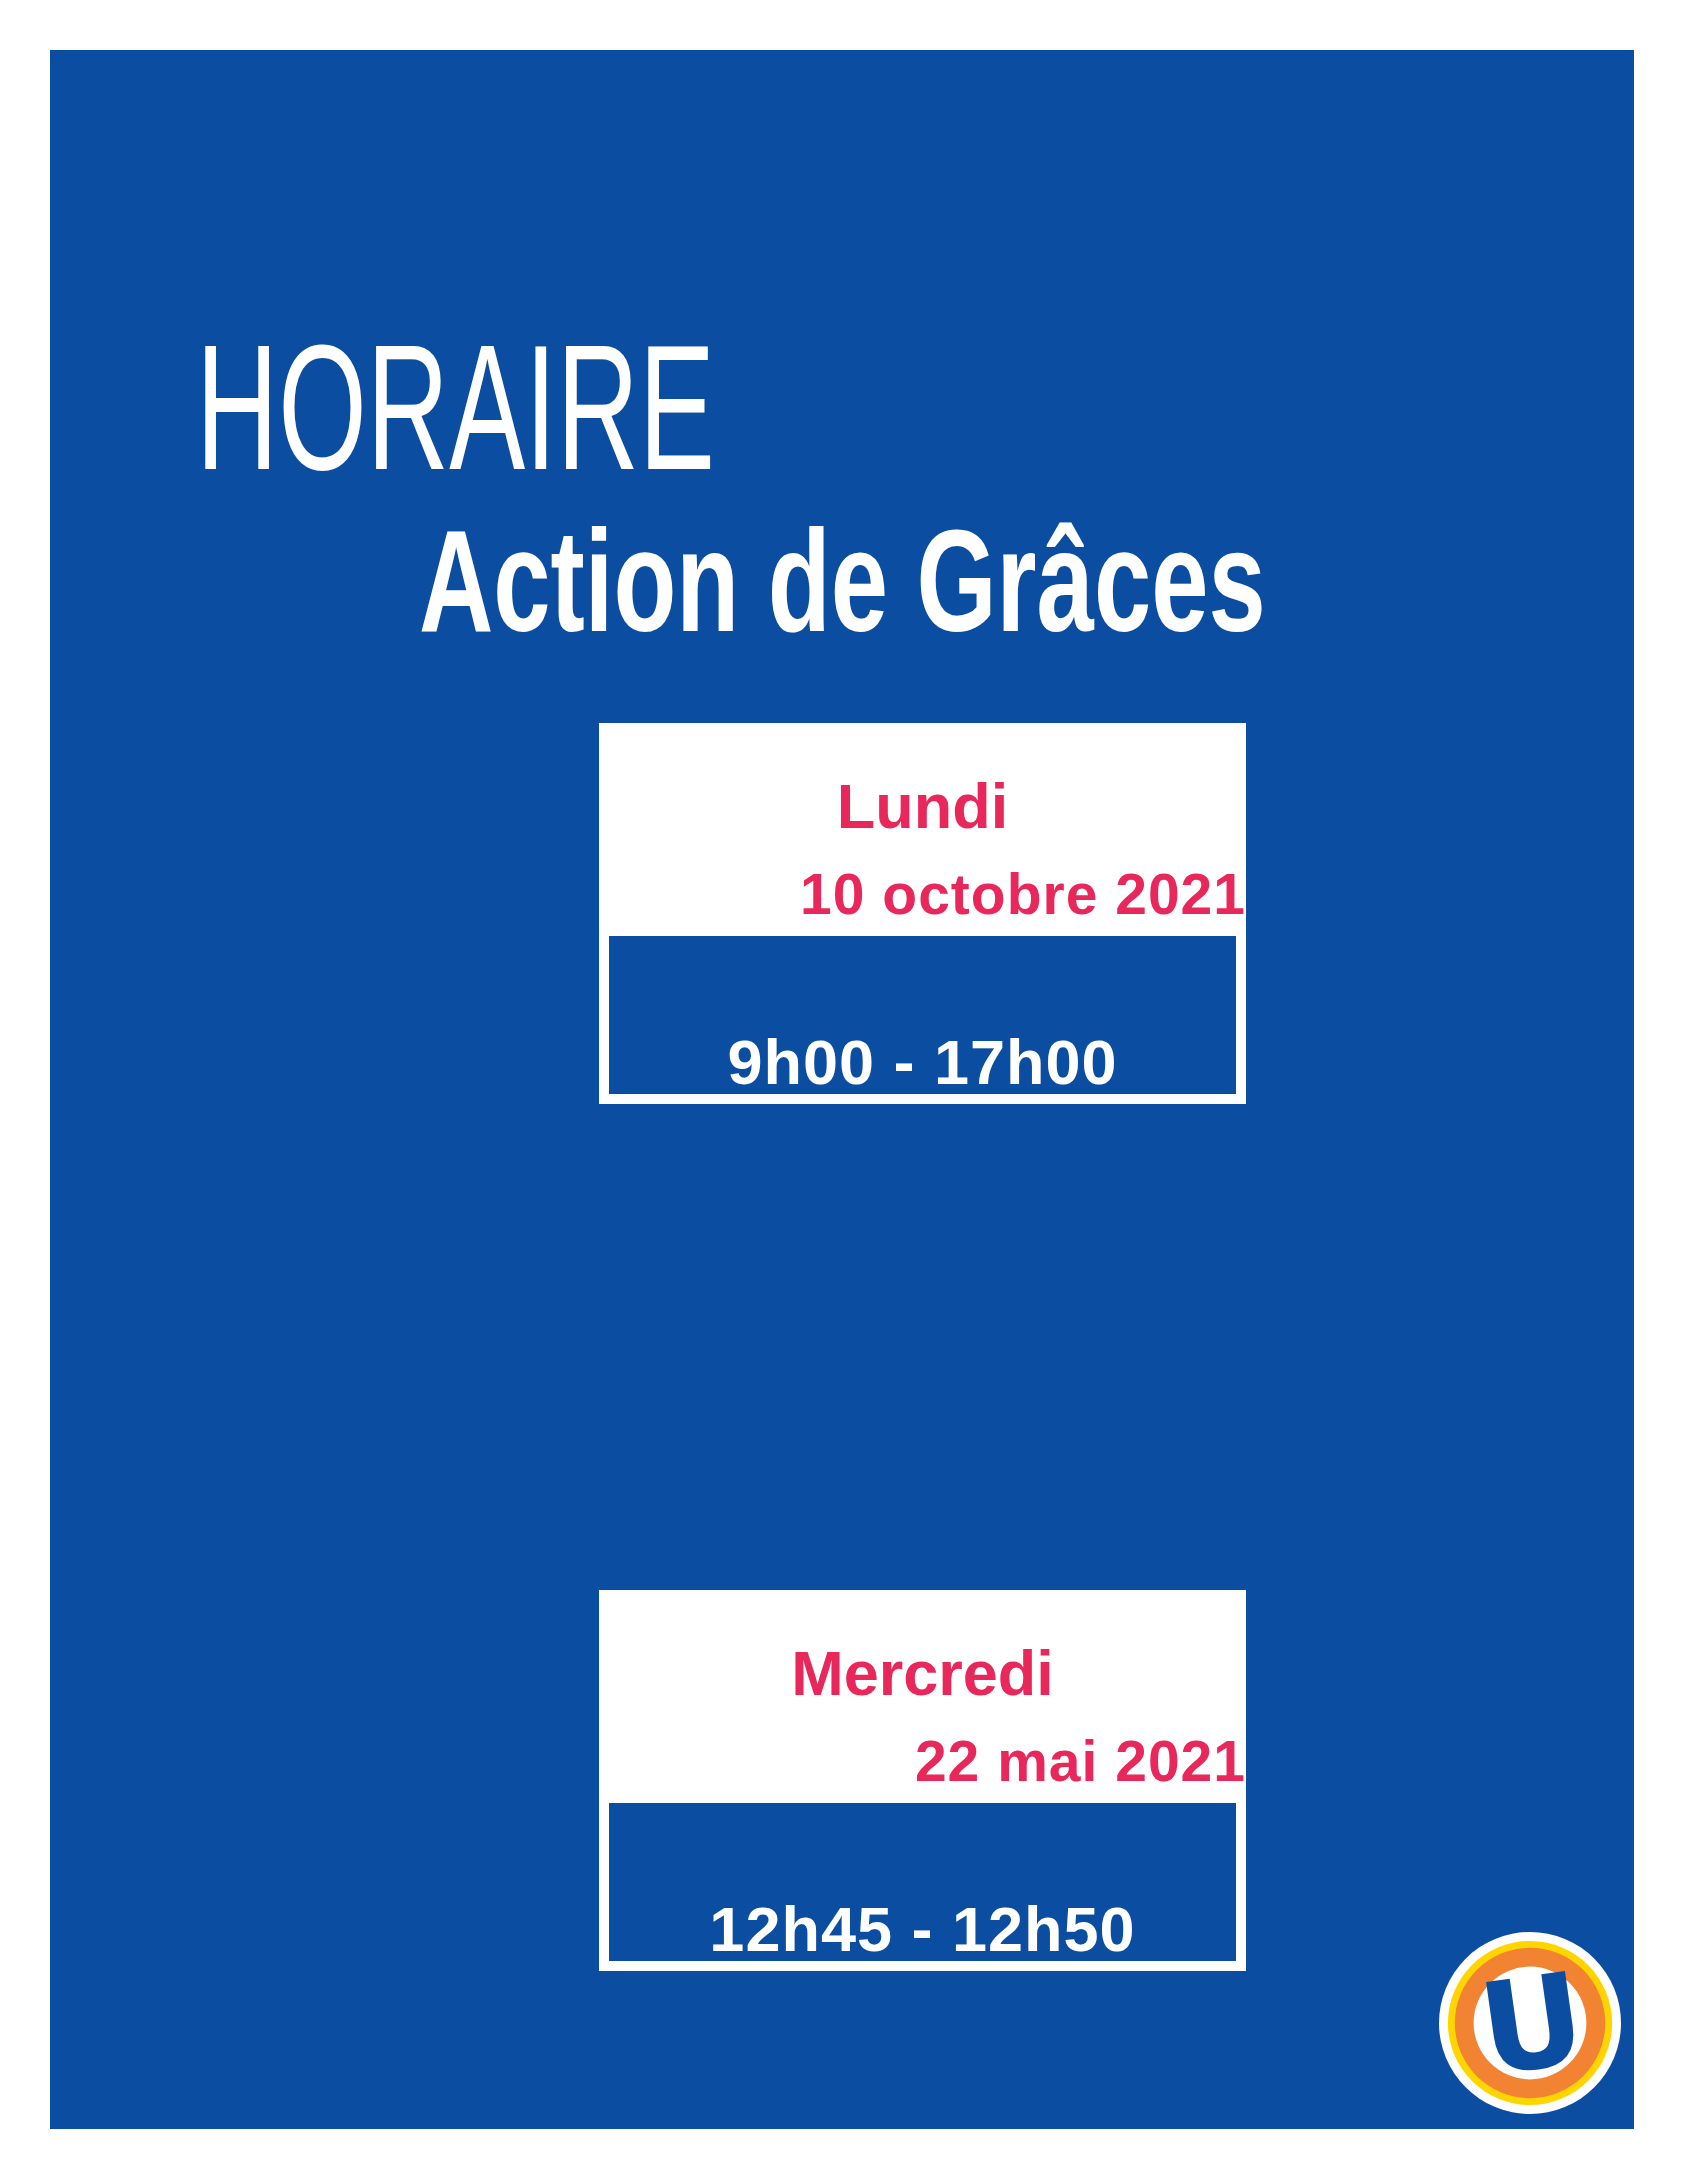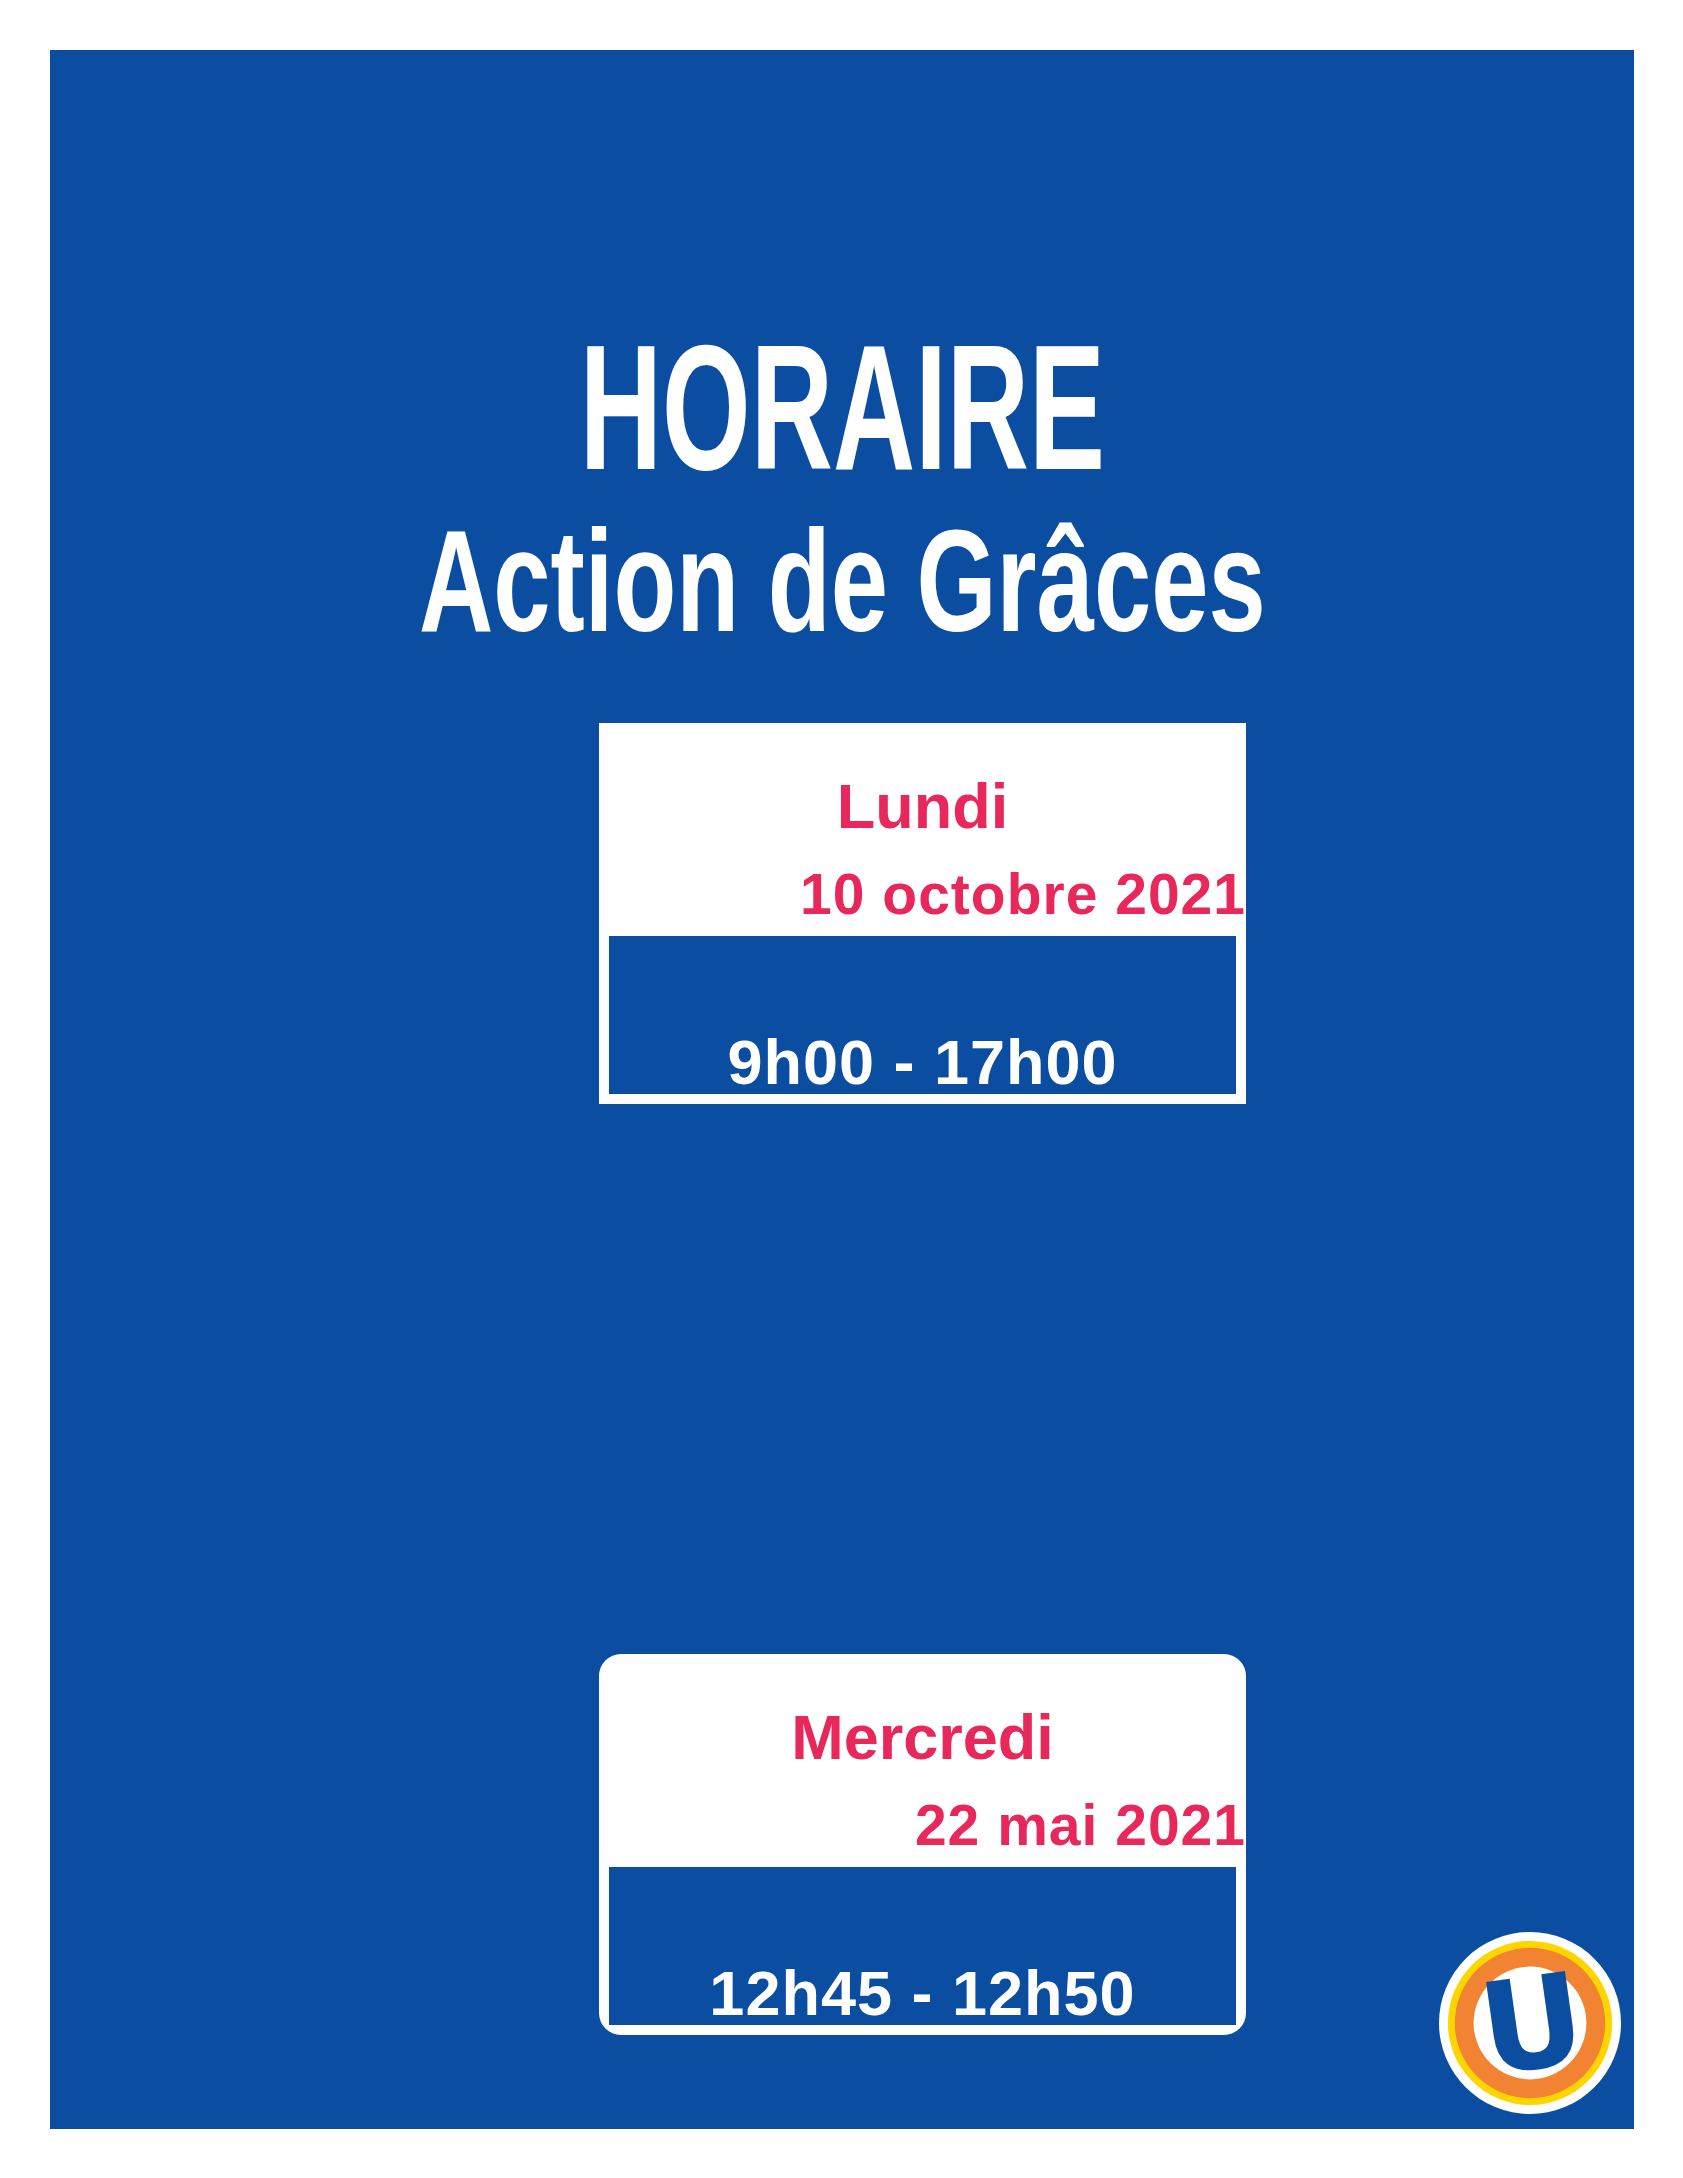--- a/index.html
+++ b/index.html
@@ -21,24 +21,23 @@
     top: 50px;
     width: 1584px;
     height: 2079px;
     background: var(--bg-blue, #0B4DA0);
   }
   .poster-title {
     position: absolute;
     left: 0;
     right: 0;
     top: 269px;
-    text-align: center;
     font-size: 178px;
     line-height: 178px;
-    font-weight: bold;
+    font-weight: normal;
     color: #ffffff;
     white-space: nowrap;
   }
   .poster-title .squeeze {
     display: inline-block;
     transform: scaleX(0.64);
     transform-origin: 50% 50%;
   }
   .poster-subtitle {
     position: absolute;
@@ -59,21 +58,21 @@
   }
   .card {
     position: absolute;
     left: 549px;
     width: 647px;
     height: 381px;
     background: var(--card-white, #ffffff);
   }
   .card-1 { top: 673px; }
   .card-2 { top: 1107px; }
-  .card-3 { top: 1604px; border-radius: 22px; }
+  .card-3 { top: 1540px; }
   .card .day {
     position: absolute;
     top: 51px;
     left: 0;
     right: 0;
     text-align: center;
     font-size: 63px;
     line-height: 65px;
     font-weight: bold;
     color: var(--accent-pink, #E8275B);

